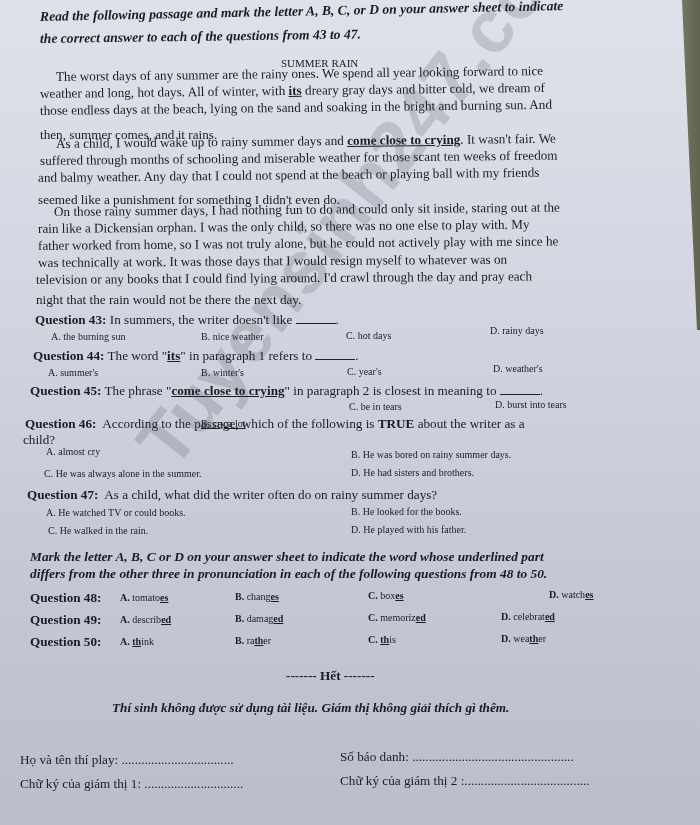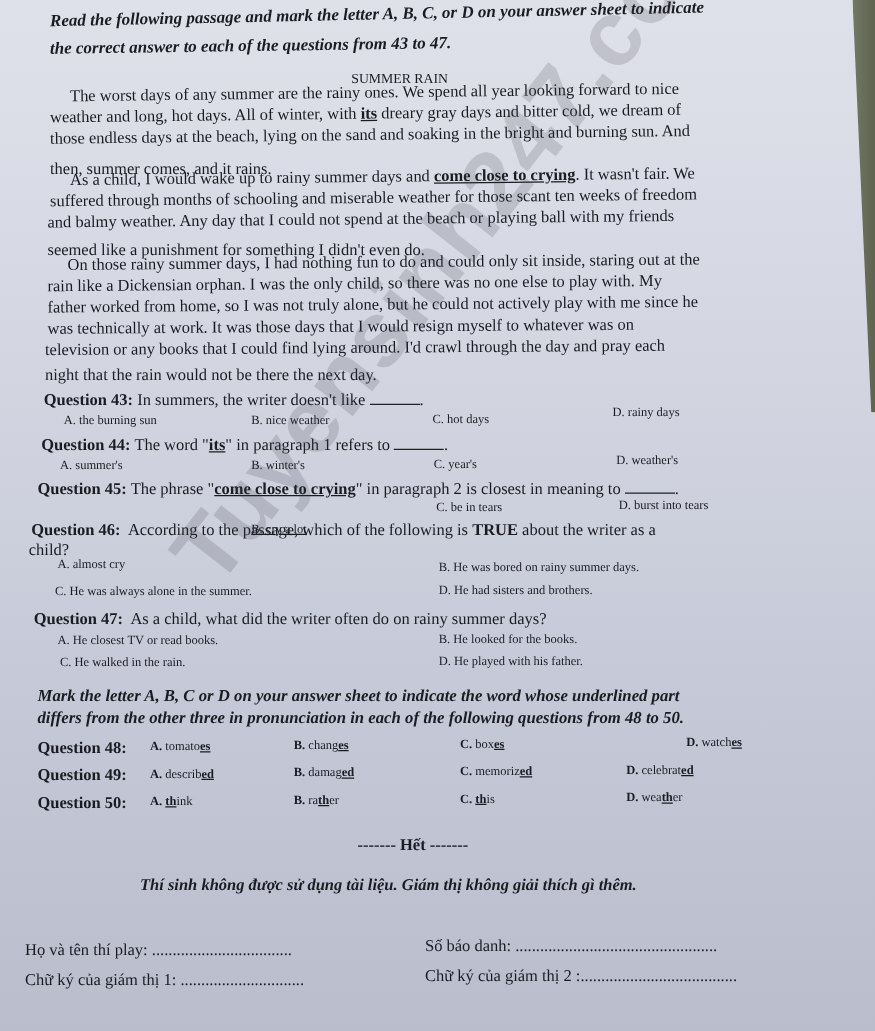--- a/index.html
+++ b/index.html
@@ -68,21 +68,21 @@
   <div class="opt" style="left:349px;top:399px;">C. be in tears</div>
   <div class="opt" style="left:495px;top:397px;">D. burst into tears</div>
 
   <div class="line" style="left:25px;top:416px;"><span class="b">Question 46:</span>&nbsp; <span>According to the passage, which of the following is </span><span class="b">TRUE</span><span> about the writer as a</span></div>
   <div class="line" style="left:23px;top:432px;">child?</div>
   <div class="opt" style="left:351px;top:447px;">B. He was bored on rainy summer days.</div>
   <div class="opt" style="left:44px;top:466px;">C. He was always alone in the summer.</div>
   <div class="opt" style="left:351px;top:465px;">D. He had sisters and brothers.</div>
 
   <div class="line" style="left:27px;top:487px;"><span class="b">Question 47:</span>&nbsp; <span>As a child, what did the writer often do on rainy summer days?</span></div>
-  <div class="opt" style="left:46px;top:505px;">A. He closest TV or read books.</div>
+  <div class="opt" style="left:46px;top:505px;">A. He watched TV or could books.</div>
   <div class="opt" style="left:351px;top:504px;">B. He looked for the books.</div>
   <div class="opt" style="left:48px;top:523px;">C. He walked in the rain.</div>
   <div class="opt" style="left:351px;top:522px;">D. He played with his father.</div>
 
   <div class="line it" style="left:30px;top:549px;font-size:13.4px;">Mark the letter A, B, C or D on your answer sheet to indicate the word whose underlined part</div>
   <div class="line it" style="left:30px;top:566px;font-size:13.4px;">differs from the other three in pronunciation in each of the following questions from 48 to 50.</div>
 
   <div class="line b" style="left:30px;top:590px;">Question 48:</div>
   <div class="opt" style="left:120px;top:590px;"><span class="b">A. </span><span>tomato</span><span class="b u">es</span><span></span></div>
   <div class="opt" style="left:235px;top:589px;"><span class="b">B. </span><span>chang</span><span class="b u">es</span><span></span></div>

